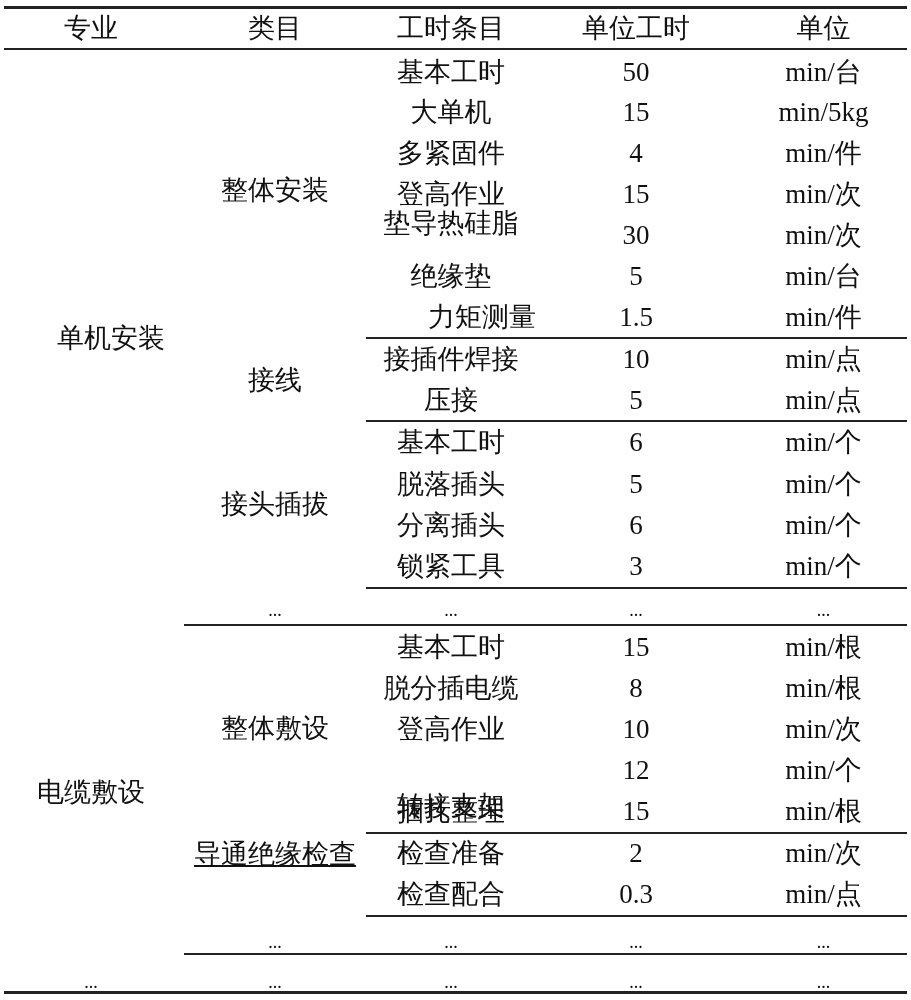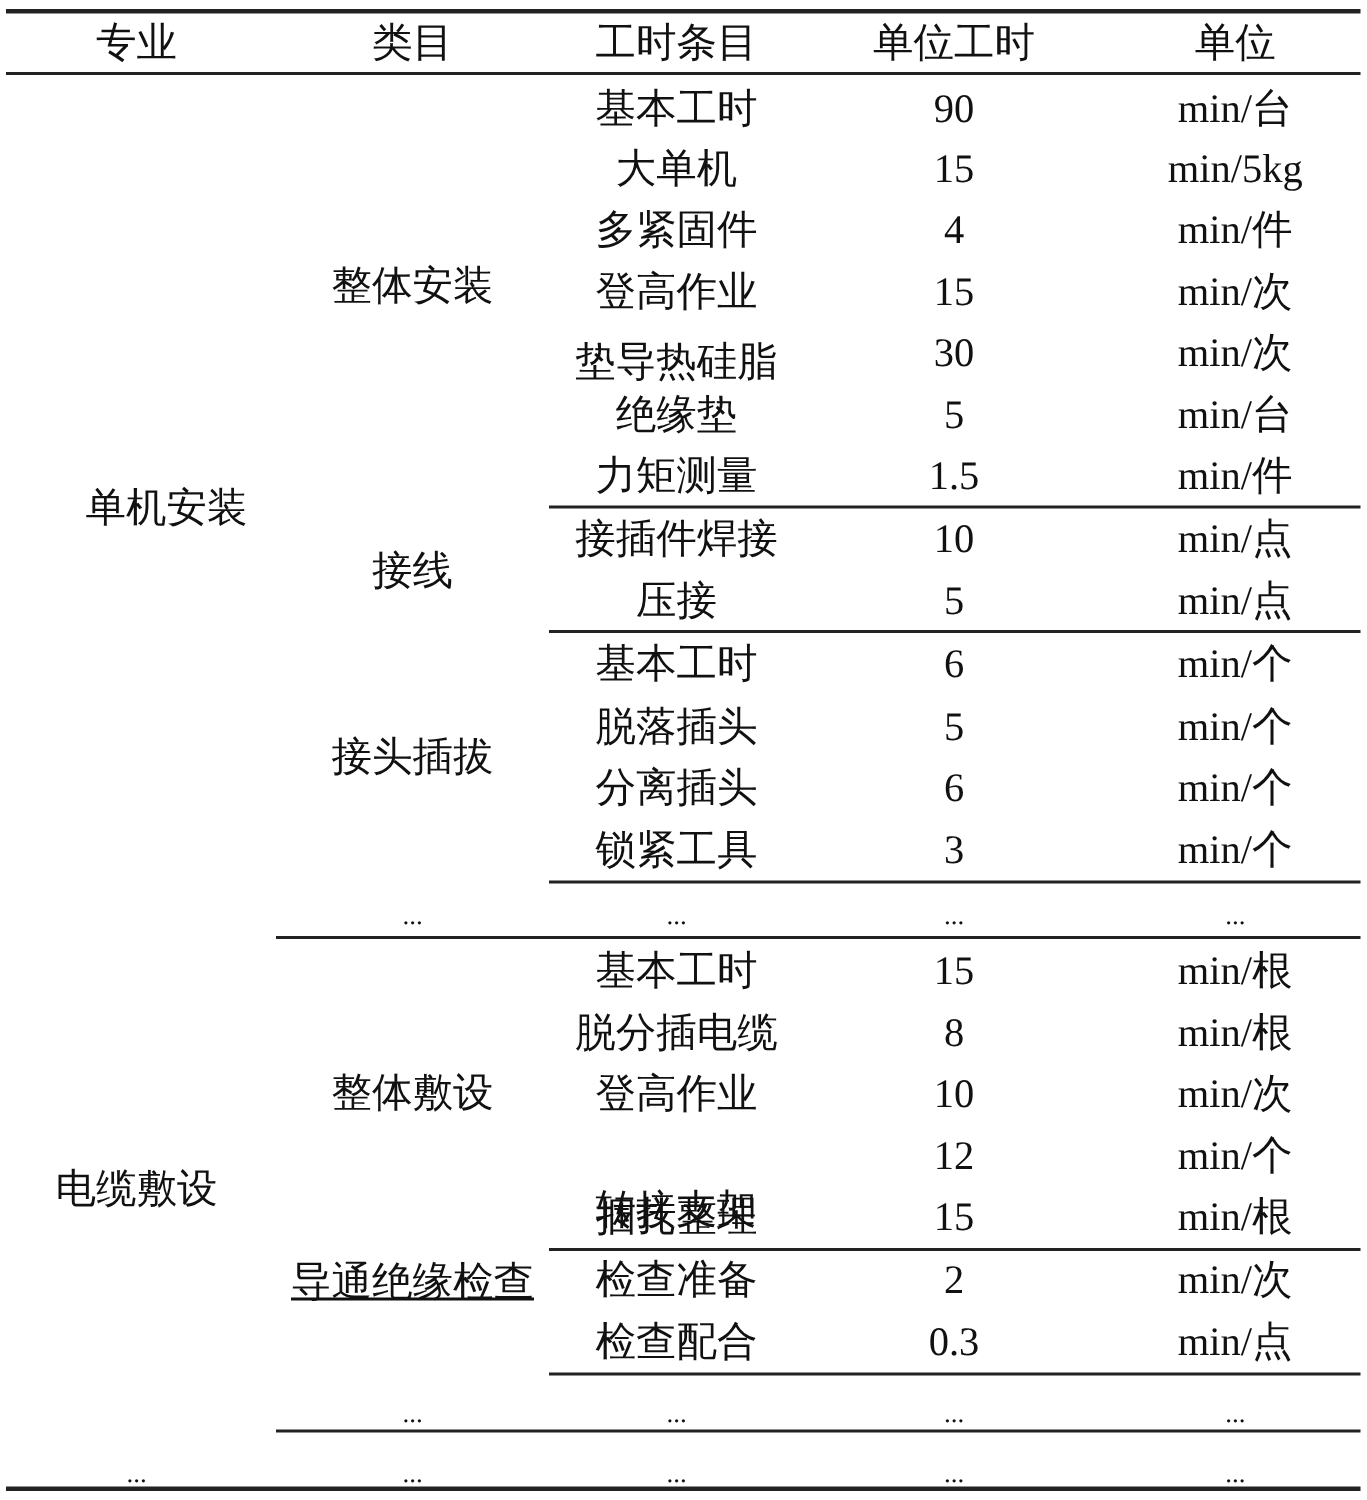--- a/index.html
+++ b/index.html
@@ -50,38 +50,38 @@
   <div class="cell c-cat" style="top:360px;">接线</div>
   <div class="cell c-cat" style="top:484px;">接头插拔</div>
   <div class="cell c-cat" style="top:590px;font-size:18px;">...</div>
   <div class="cell c-cat" style="top:708px;">整体敷设</div>
   <div class="cell c-cat cat-multi" style="top:833px;width:176px;left:187px;">导通绝缘检查</div>
   <div class="cell c-cat" style="top:922px;font-size:18px;">...</div>
   <div class="cell c-cat" style="top:962px;font-size:18px;">...</div>
 
   <div id="rows">
       <div class="cell c-item" style="top: 52px;">基本工时</div>
-      <div class="cell c-val" style="top: 52px;">90</div>
+      <div class="cell c-val" style="top: 52px;">50</div>
       <div class="cell c-unit" style="top: 52px;">min/台</div>
       <div class="cell c-item" style="top: 92px;">大单机</div>
       <div class="cell c-val" style="top: 92px;">15</div>
       <div class="cell c-unit" style="top: 92px;">min/5kg</div>
       <div class="cell c-item" style="top: 133px;">多紧固件</div>
       <div class="cell c-val" style="top: 133px;">4</div>
       <div class="cell c-unit" style="top: 133px;">min/件</div>
       <div class="cell c-item" style="top: 174px;">登高作业</div>
       <div class="cell c-val" style="top: 174px;">15</div>
       <div class="cell c-unit" style="top: 174px;">min/次</div>
-      <div class="cell c-item" style="top: 221px;">垫导热硅脂</div>
+      <div class="cell c-item" style="top: 205px; font-family: Liberation Mono, monospace;">垫导热硅脂</div>
       <div class="cell c-val" style="top: 215px;">30</div>
       <div class="cell c-unit" style="top: 215px;">min/次</div>
       <div class="cell c-item" style="top: 256px;">绝缘垫</div>
       <div class="cell c-val" style="top: 256px;">5</div>
       <div class="cell c-unit" style="top: 256px;">min/台</div>
-      <div class="cell c-item" style="top: 297px;">力矩测量</div>
+      <div class="cell c-item" style="top: 297px; text-align: right;">力矩测量</div>
       <div class="cell c-val" style="top: 297px;">1.5</div>
       <div class="cell c-unit" style="top: 297px;">min/件</div>
       <div class="cell c-item" style="top: 339px;">接插件焊接</div>
       <div class="cell c-val" style="top: 339px;">10</div>
       <div class="cell c-unit" style="top: 339px;">min/点</div>
       <div class="cell c-item" style="top: 380px;">压接</div>
       <div class="cell c-val" style="top: 380px;">5</div>
       <div class="cell c-unit" style="top: 380px;">min/点</div>
       <div class="cell c-item" style="top: 422px;">基本工时</div>
       <div class="cell c-val" style="top: 422px;">6</div>

